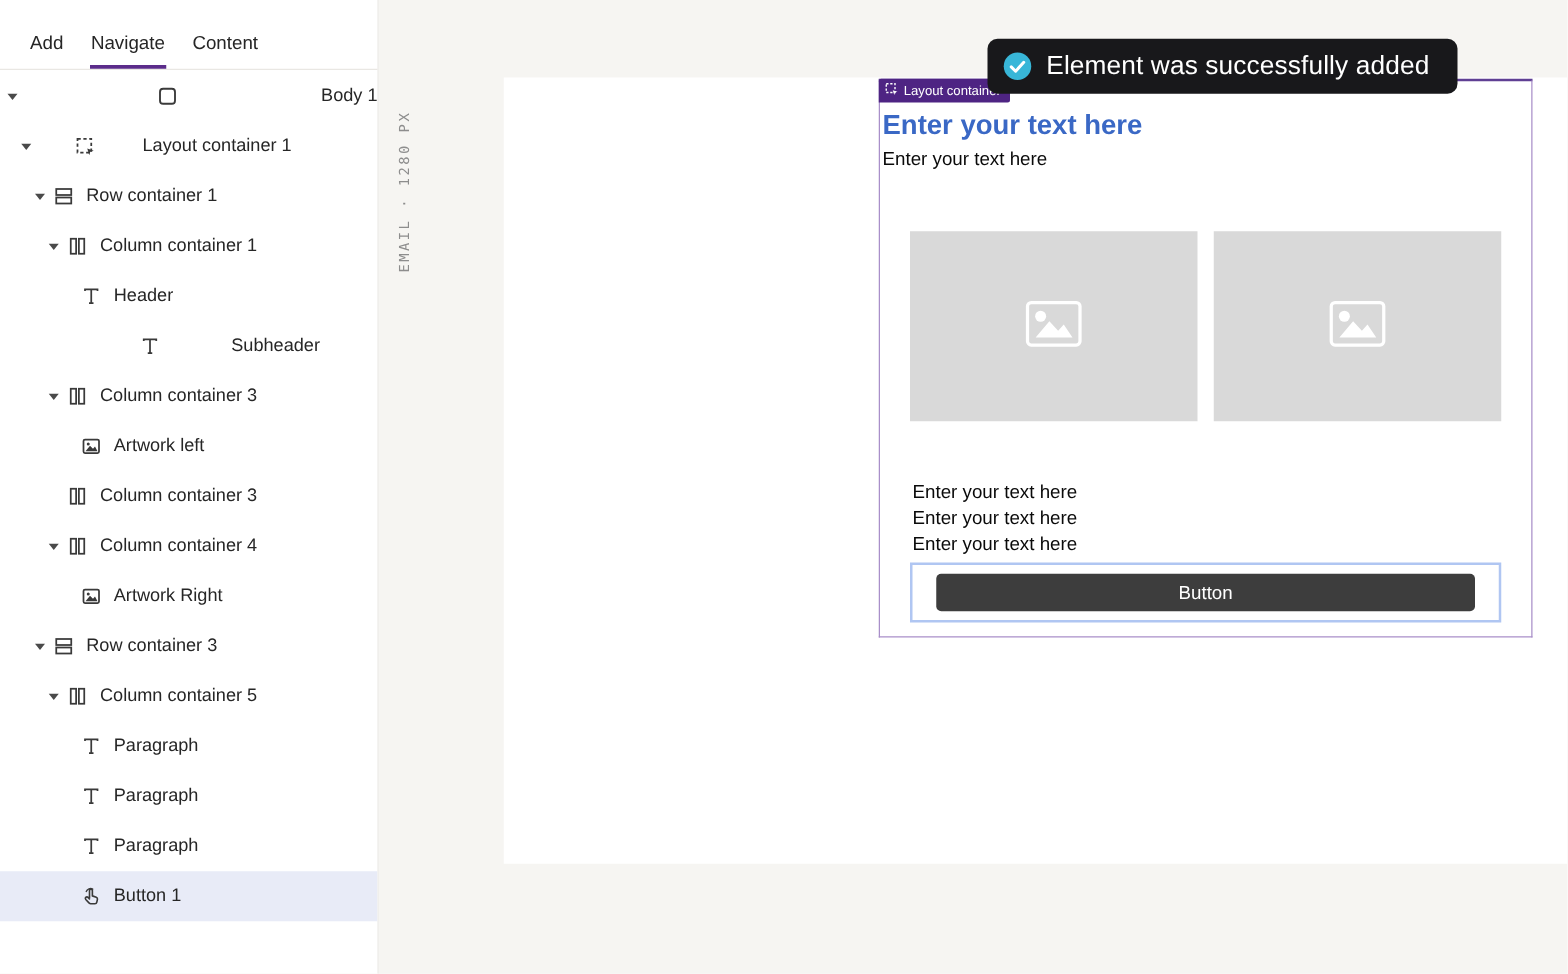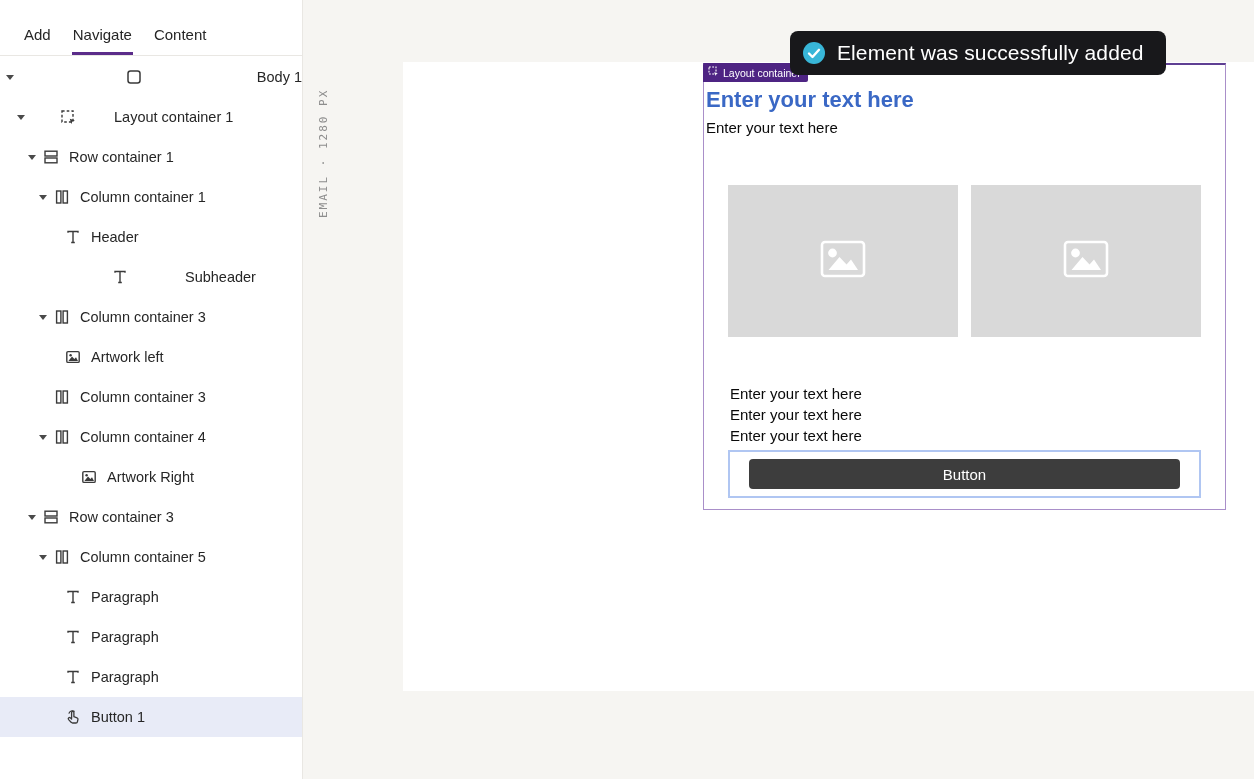--- a/index.html
+++ b/index.html
@@ -199,21 +199,21 @@
         <div class="tree-row" style="padding-left: 37px;">
           <span class="caret"></span>
           <span class="tree-icon">
             <svg viewBox="0 0 18 18">
               <rect x="3.6" y="3" width="4.3" height="12" fill="none" stroke="currentColor" stroke-width="1.4"></rect>
               <rect x="10.1" y="3" width="4.3" height="12" fill="none" stroke="currentColor" stroke-width="1.4"></rect>
             </svg>
           </span>
           <span>Column container 4</span>
         </div>
-        <div class="tree-row" style="padding-left: 64px;">
+        <div class="tree-row" style="padding-left: 48px;">
           <span class="caret hidden"></span>
           <span class="tree-icon">
             <svg viewBox="0 0 18 18">
               <rect x="2.8" y="3.6" width="12.4" height="10.8" rx="1.2" fill="none" stroke="currentColor" stroke-width="1.4"></rect>
               <circle cx="6.6" cy="7.2" r="1.2" fill="currentColor"></circle>
               <path d="M4.4 13 L8 8.6 L10.4 11 L12 9.2 L14 13 Z" fill="currentColor"></path>
             </svg>
           </span>
           <span>Artwork Right</span>
         </div>

